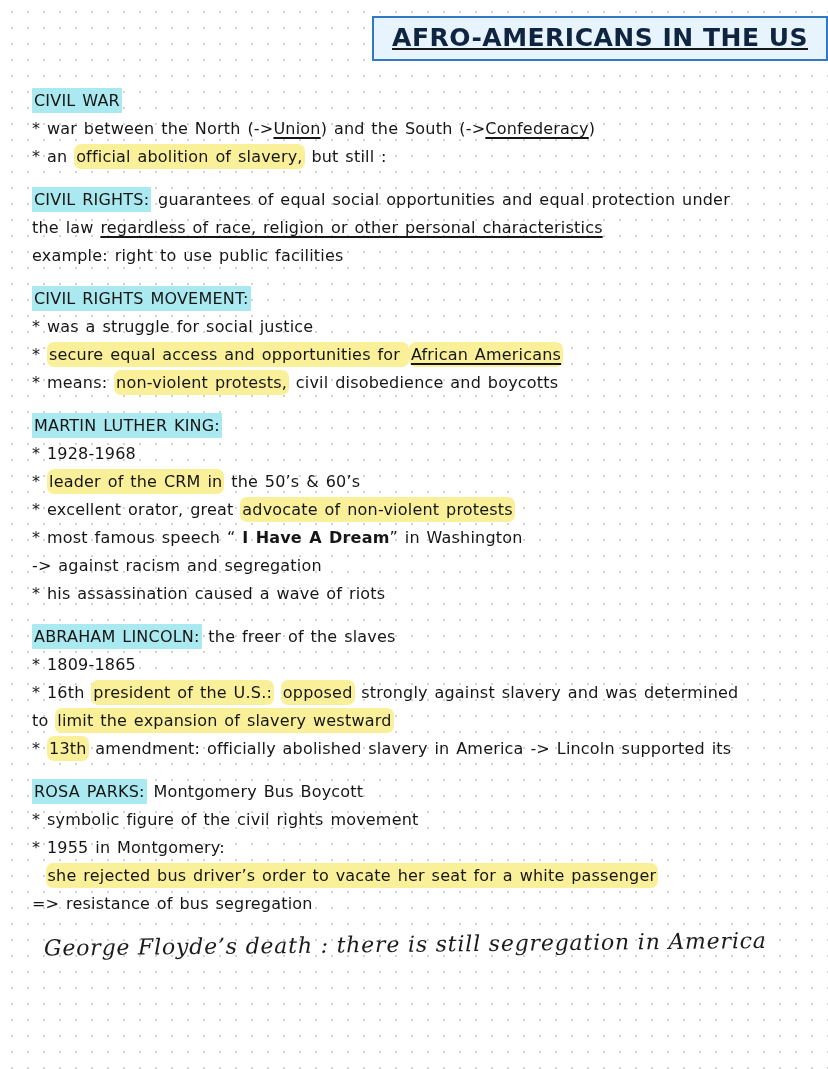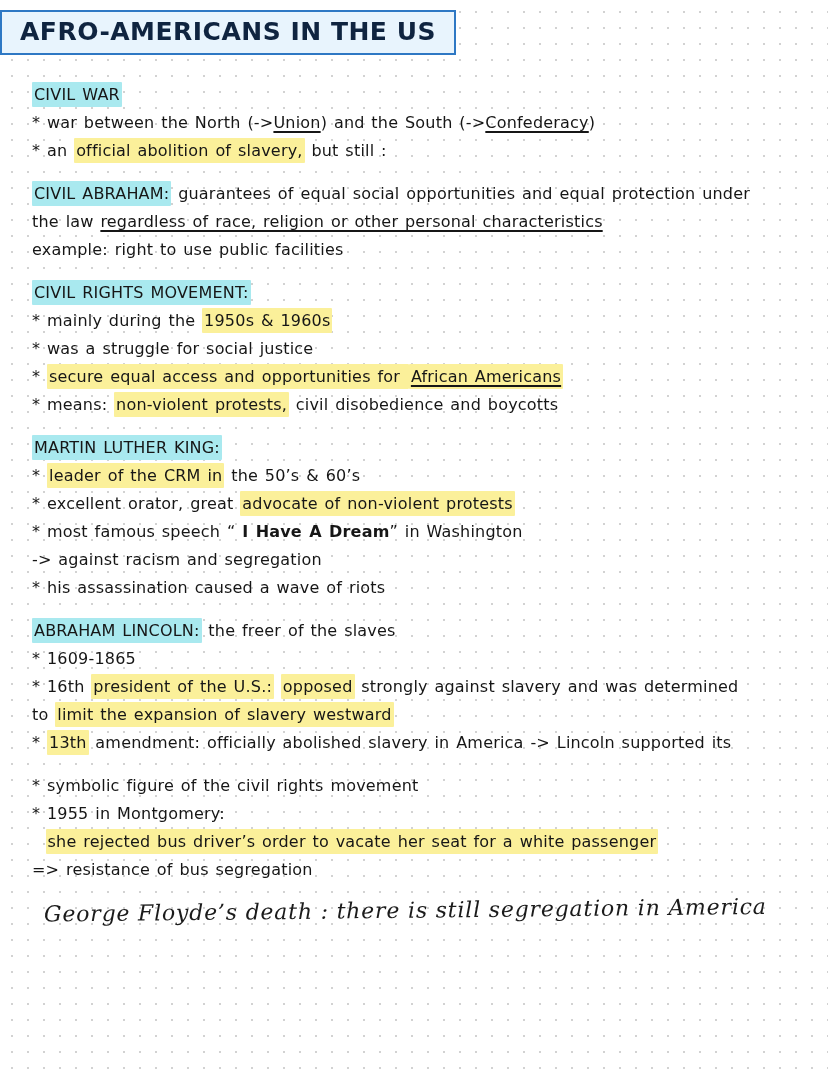--- a/index.html
+++ b/index.html
@@ -12,22 +12,23 @@
     overflow: hidden;
     background-color: #ffffff;
     background-image: radial-gradient(circle, #d2d2d2 1.2px, transparent 1.4px);
     background-size: 16px 16px;
     background-position: 4px 4px;
     font-family: "DejaVu Sans", "Liberation Sans", sans-serif;
     color: var(--ink, #161616);
   }
   .title-wrap {
     display: flex;
-    justify-content: flex-start;
-    padding-top: 10px;
+    justify-content: flex-end;
+    padding-top: 16px;
+    text-decoration: underline;
   }
   .title-box {
     border: 2px solid var(--title-border, #2e78c4);
     background: var(--title-bg, #e8f4fd);
     padding: 5px 18px 7px 18px;
     font-size: 25px;
     font-weight: bold;
     letter-spacing: 0.5px;
     color: var(--title-ink, #0f2440);
     white-space: nowrap;
@@ -42,21 +43,21 @@
   .section { margin-bottom: 15px; }
   .line { white-space: pre-wrap; }
   .hl-cyan {
     background: var(--hl-cyan, #a9e9ef);
     padding: 3px 2px;
     border-radius: 1px;
   }
   .hl-yellow {
     background: var(--hl-yellow, #fbf09a);
     padding: 3px 2px;
-    border-radius: 1px;
+    border-radius: 7px;
   }
   .u {
     text-decoration: underline;
     text-decoration-thickness: 1.5px;
     text-underline-offset: 3px;
   }
   .b { font-weight: bold; }
   .handwritten {
     margin-top: 18px;
     padding-left: 44px;
@@ -77,47 +78,48 @@
     <div class="title-box">AFRO-AMERICANS IN THE US</div>
   </div>
 
   <div class="notes">
       <div class="section">
         <div class="line"><span class="hl-cyan">CIVIL WAR</span></div>
         <div class="line"><span>* war between the North (-&gt;</span><span class="u">Union</span><span>) and the South (-&gt;</span><span class="u">Confederacy</span><span>)</span></div>
         <div class="line"><span>* an </span><span class="hl-yellow">official abolition of slavery,</span><span> but still :</span></div>
       </div>
       <div class="section">
-        <div class="line"><span class="hl-cyan">CIVIL ABRAHAM:</span><span> guarantees of equal social opportunities and equal protection under</span></div>
+        <div class="line"><span class="hl-cyan">CIVIL RIGHTS:</span><span> guarantees of equal social opportunities and equal protection under</span></div>
         <div class="line"><span>the law </span><span class="u">regardless of race, religion or other personal characteristics</span></div>
         <div class="line"><span>example: right to use public facilities</span></div>
       </div>
       <div class="section">
         <div class="line"><span class="hl-cyan">CIVIL RIGHTS MOVEMENT:</span></div>
-        <div class="line"><span>* mainly during the </span><span class="hl-yellow">1950s &amp; 1960s</span></div>
         <div class="line"><span>* was a struggle for social justice</span></div>
         <div class="line"><span>* </span><span class="hl-yellow">secure equal access and opportunities for </span><span class="hl-yellow u">African Americans</span></div>
         <div class="line"><span>* means: </span><span class="hl-yellow">non-violent protests,</span><span> civil disobedience and boycotts</span></div>
       </div>
       <div class="section">
         <div class="line"><span class="hl-cyan">MARTIN LUTHER KING:</span></div>
+        <div class="line"><span>* 1928-1968</span></div>
         <div class="line"><span>* </span><span class="hl-yellow">leader of the CRM in</span><span> the 50’s &amp; 60’s</span></div>
         <div class="line"><span>* excellent orator, great </span><span class="hl-yellow">advocate of non-violent protests</span></div>
         <div class="line"><span>* most famous speech “ </span><span class="b">I Have A Dream</span><span>” in Washington</span></div>
         <div class="line"><span>-&gt; against racism and segregation</span></div>
         <div class="line"><span>* his assassination caused a wave of riots</span></div>
       </div>
       <div class="section">
         <div class="line"><span class="hl-cyan">ABRAHAM LINCOLN:</span><span> the freer of the slaves</span></div>
-        <div class="line"><span>* 1609-1865</span></div>
+        <div class="line"><span>* 1809-1865</span></div>
         <div class="line"><span>* 16th </span><span class="hl-yellow">president of the U.S.:</span><span> </span><span class="hl-yellow">opposed</span><span> strongly against slavery and was determined</span></div>
         <div class="line"><span>to </span><span class="hl-yellow">limit the expansion of slavery westward</span></div>
         <div class="line"><span>* </span><span class="hl-yellow">13th</span><span> amendment: officially abolished slavery in America -&gt; Lincoln supported its</span></div>
       </div>
       <div class="section">
+        <div class="line"><span class="hl-cyan">ROSA PARKS:</span><span> Montgomery Bus Boycott</span></div>
         <div class="line"><span>* symbolic figure of the civil rights movement</span></div>
         <div class="line"><span>* 1955 in Montgomery:</span></div>
         <div class="line"><span>  </span><span class="hl-yellow">she rejected bus driver’s order to vacate her seat for a white passenger</span></div>
         <div class="line"><span>=&gt; resistance of bus segregation</span></div>
       </div>
     </div>
 
   <div class="handwritten">George Floyde’s death : there is still segregation in America</div>
 </div>
 

